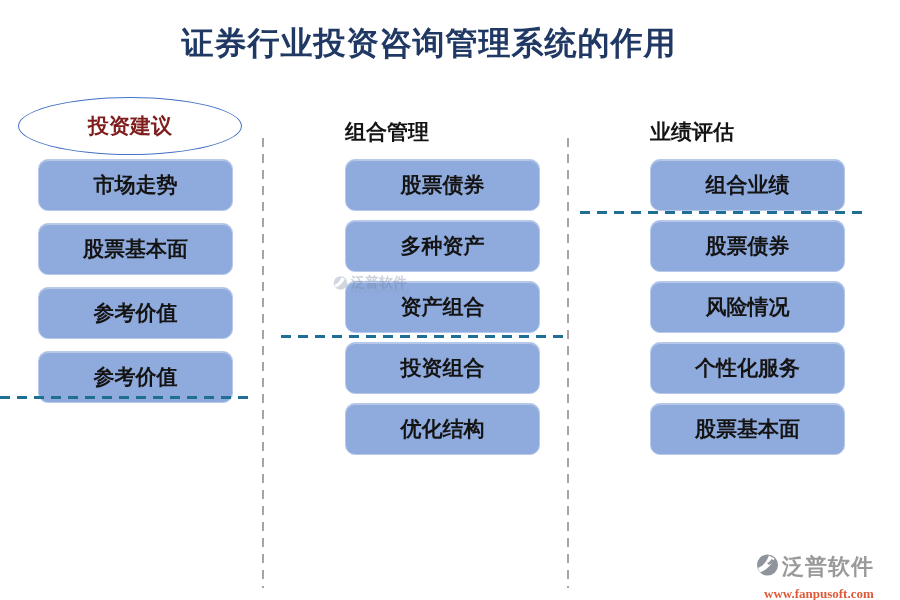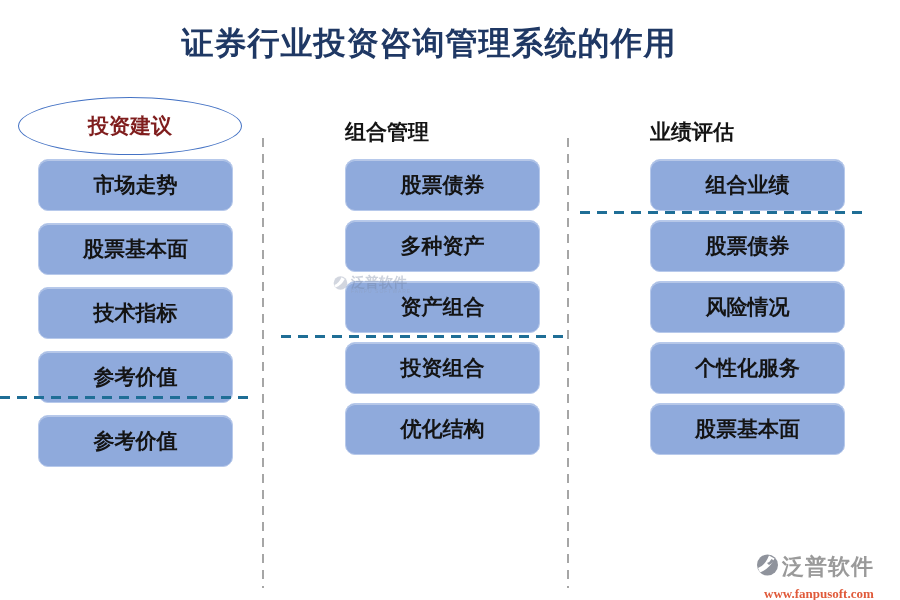--- a/index.html
+++ b/index.html
@@ -148,21 +148,20 @@
   <div class="v-divider v2"></div>
 
   <div class="teal-dash t1"></div>
   <div class="teal-dash t2"></div>
   <div class="teal-dash t3"></div>
 
   <div class="ellipse-header">投资建议</div>
   <div class="col col-1">
     <div class="node">市场走势</div>
     <div class="node">股票基本面</div>
-    <div class="node">技术指标</div>
     <div class="node">参考价值</div>
     <div class="node">参考价值</div>
   </div>
 
   <div class="text-header h2">组合管理</div>
   <div class="col col-2">
     <div class="node">股票债券</div>
     <div class="node">多种资产</div>
     <div class="node">资产组合</div>
     <div class="node">投资组合</div>

